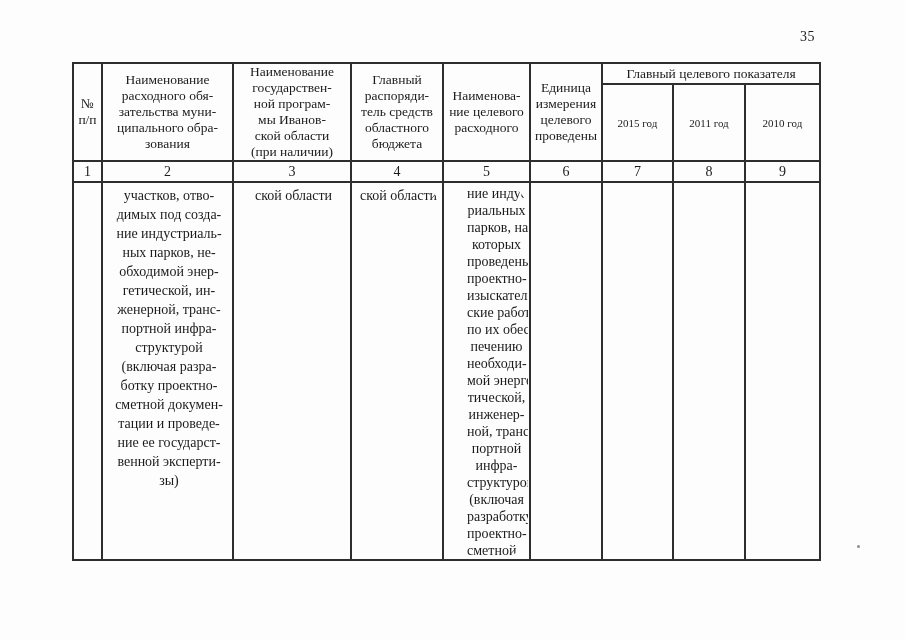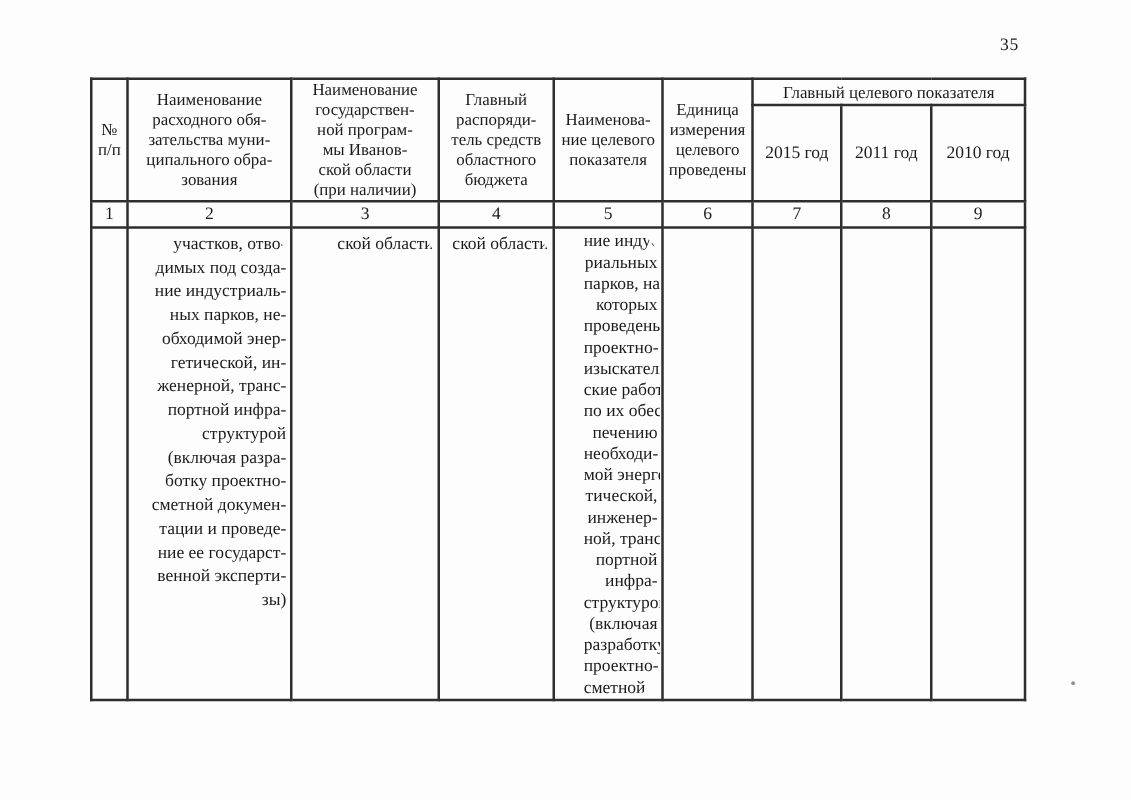--- a/index.html
+++ b/index.html
@@ -37,26 +37,26 @@
     vertical-align: middle;
     font-size: 13.5px;
     line-height: 16px;
   }
   td.hdr-num {
     vertical-align: top;
     padding-top: 2px;
     line-height: 15px;
   }
   tr.row-span-hdr td { height: 21px; }
-  tr.row-years td { height: 77px; font-size: 14px; }
+  tr.row-years td { height: 77px; font-size: 11px; }
   tr.row-colnums td { height: 21px; font-size: 14px; line-height: 18px; }
   tr.row-body td {
     height: 375px;
     vertical-align: top;
-    text-align: right;
+    text-align: center;
     font-size: 14px;
     line-height: 19px;
     padding: 3px 3px 0 6px;
     border-radius: 30px;
   }
   tr.row-body td.cell-indicator {
     font-size: 14px;
     line-height: 17px;
     padding-left: 23px;
     padding-top: 2px;
@@ -107,21 +107,21 @@
 мы Иванов-
 ской области
 (при наличии)</td>
       <td rowspan="2">Главный
 распоряди-
 тель средств
 областного
 бюджета</td>
       <td rowspan="2">Наименова-
 ние целевого
-показателя</td>
+расходного</td>
       <td rowspan="2">Единица
 измерения
 целевого
 проведены</td>
       <td colspan="3">Главный целевого показателя</td>
     </tr>
 
     <tr class="row-years">
       <td>2015 год</td>
       <td>2011 год</td>

